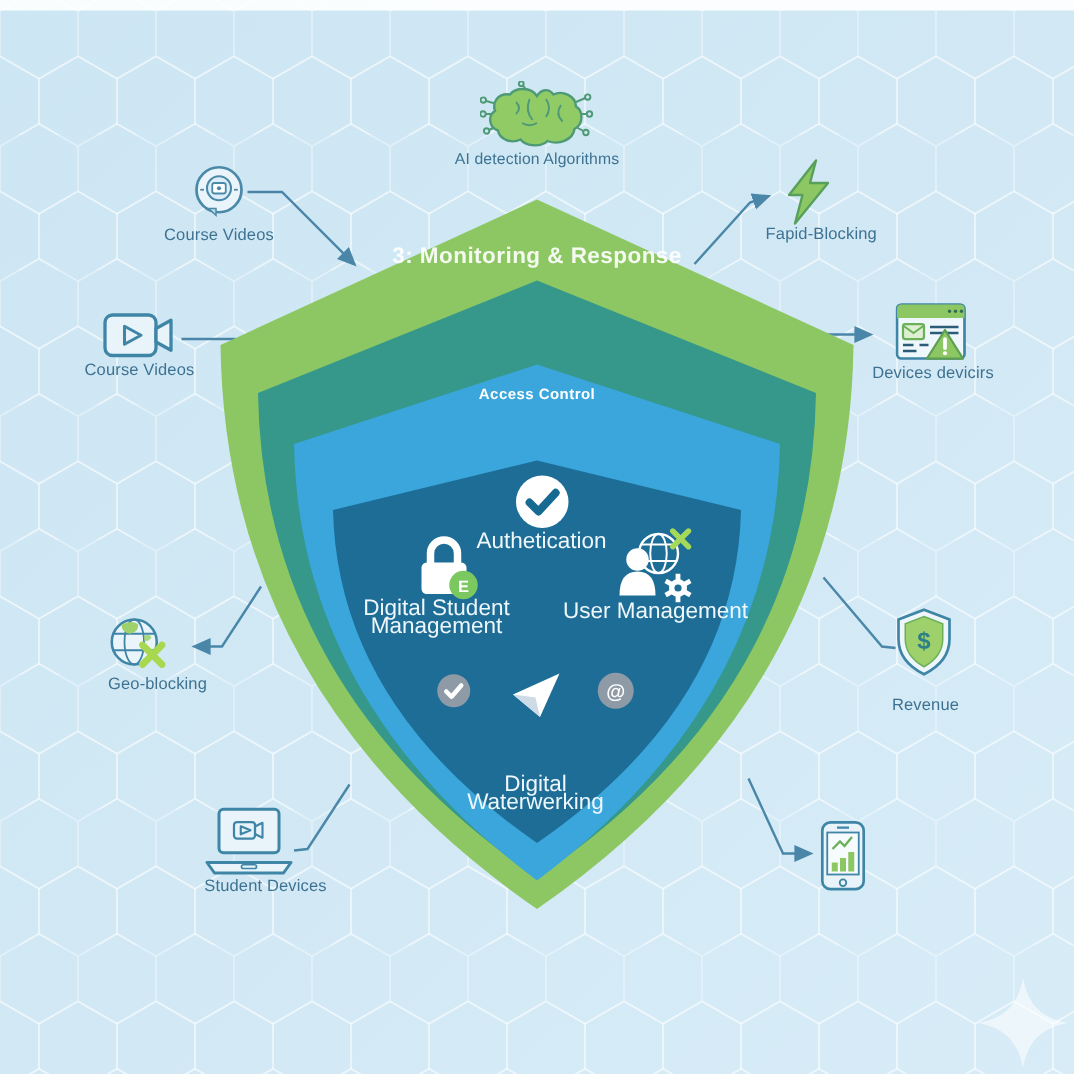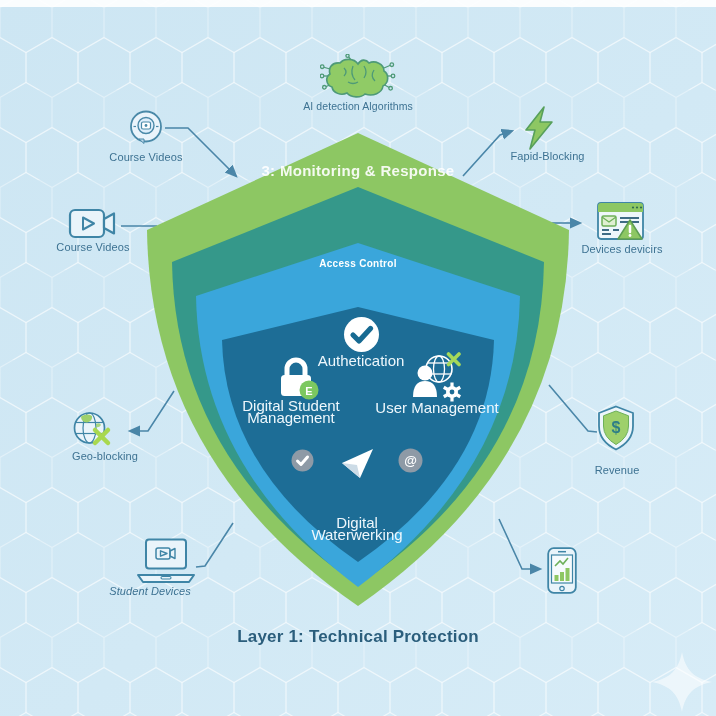--- a/index.html
+++ b/index.html
@@ -228,28 +228,27 @@
   <div class="lbl" style="left:617px;top:452px;margin-top:12px;">Revenue</div>
 
   <svg class="abs" style="left:134px;top:538px;" width="64" height="46" viewBox="0 0 64 46">
     <rect x="12" y="1.5" width="40" height="29" rx="3" stroke="#3f85a6" stroke-width="2" fill="#e9f4fa"></rect>
     <rect x="22" y="10" width="14" height="11" rx="2" stroke="#3f85a6" stroke-width="1.5" fill="none"></rect>
     <polygon points="26.5,12.8 33,15.5 26.5,18.2" stroke="#3f85a6" stroke-width="1.4" fill="none" stroke-linejoin="round"></polygon>
     <path d="M36 13 L41 10.5 V20.5 L36 18 Z" stroke="#3f85a6" stroke-width="1.4" fill="none" stroke-linejoin="round"></path>
     <polygon points="4,37 60,37 55,44 9,44" stroke="#3f85a6" stroke-width="2" fill="#e9f4fa" stroke-linejoin="round"></polygon>
     <rect x="27" y="38.5" width="10" height="2.5" rx="1.2" stroke="#3f85a6" stroke-width="1.1" fill="none"></rect>
   </svg>
-  <div class="lbl" style="left:150px;top:585px;font-style:italic;">Student Devices</div>
+  <div class="lbl" style="left:177px;top:585px;">Student Devices</div>
 
   <svg class="abs" style="left:547px;top:547px;" width="30" height="47" viewBox="0 0 30 47">
     <rect x="1.2" y="1.2" width="27.6" height="44.6" rx="5.5" stroke="#3f85a6" stroke-width="1.8" fill="#e9f4fa"></rect>
     <line x1="11" y1="4.7" x2="19" y2="4.7" stroke="#3f85a6" stroke-width="1.5"></line>
     <rect x="4.5" y="8" width="21" height="28" stroke="#3f85a6" stroke-width="1.2" fill="#f6fbfd"></rect>
     <rect x="7.5" y="28" width="4" height="6" fill="#8dc763"></rect>
     <rect x="13" y="25" width="4" height="9" fill="#8dc763"></rect>
     <rect x="18.5" y="21" width="4" height="13" fill="#8dc763"></rect>
     <path d="M8 19 L13 14 L16 17 L21 11" stroke="#6db05a" stroke-width="1.6" fill="none"></path>
     <circle cx="15" cy="41.5" r="2.2" stroke="#3f85a6" stroke-width="1.2" fill="none"></circle>
   </svg>
 
-  <div class="title-lbl" style="top:627px;">Layer 1: Technical Protection</div>
 
 </div>
 
 </body></html>

